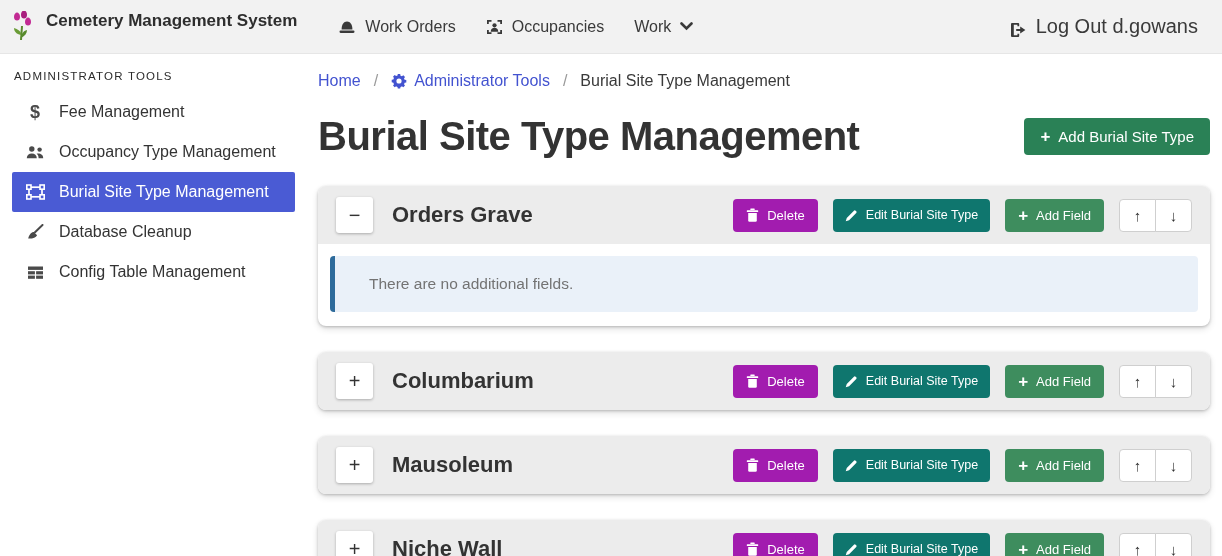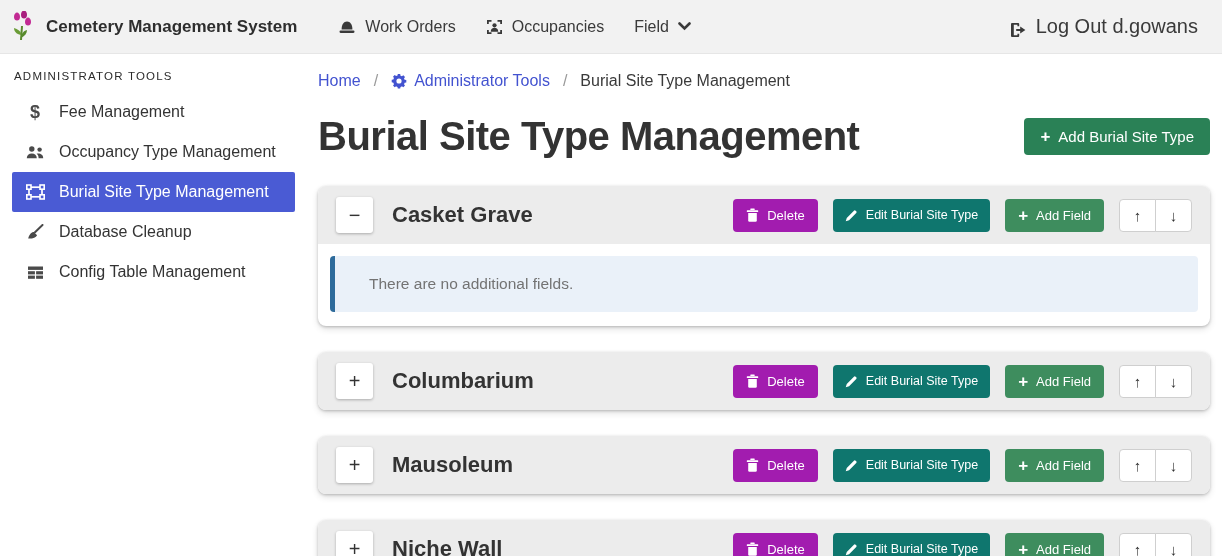--- a/index.html
+++ b/index.html
@@ -2,21 +2,21 @@
 <html><head>
 <meta charset="utf-8">
 <style>
   * { box-sizing: border-box; margin: 0; padding: 0; }
   html,body { width:1222px; height:556px; overflow:hidden; background:#fff;
     font-family:"Liberation Sans", sans-serif; color:#333; }
 
   
   .navbar { height:54px; background:#f2f2f2; border-bottom:1px solid #e6e6e6;
     display:flex; align-items:center; padding:0 24px 0 10px; }
-  .brand { display:flex; align-items:center; gap:10px; margin-right:26px; cursor:pointer; }
+  .brand { display:flex; gap:10px; margin-right:26px; cursor:pointer; }
   .brand-title { font-size:17px; font-weight:700; color:#2e2e2e; }
   .nav-link { display:flex; align-items:center; gap:9px; font-size:16px; color:#3a3a3a;
     margin:0 15px; cursor:pointer; }
   .nav-right { margin-left:auto; display:flex; align-items:flex-end; gap:9px;
     font-size:20px; color:#3a3a3a; cursor:pointer; }
   .navicon { display:inline-flex; align-items:center; }
 
   
   .app { display:flex; height:502px; }
   .sidebar { width:300px; flex:0 0 300px; padding-top:4px; }
@@ -108,21 +108,21 @@
       <svg width="17" height="16" viewBox="0 0 17 16" fill="#3a3a3a">
         <path d="M1 1h4.5v1.8H2.8V5H1zM11.5 1H16v4h-1.8V2.8h-2.7zM1 11h1.8v2.2h2.7V15H1zM14.2 11H16v4h-4.5v-1.8h2.7z"></path>
         <circle cx="8.5" cy="6.3" r="2.1"></circle>
         <path d="M4.8 12.2c0-2.2 1.6-3.4 3.7-3.4s3.7 1.2 3.7 3.4v.6H4.8z"></path>
       </svg>
     </span>
     <span>Occupancies</span>
   </div>
 
   <div class="nav-link">
-    <span>Field</span>
+    <span>Work</span>
     <span class="navicon">
       <svg width="13" height="9" viewBox="0 0 13 9">
         <path d="M1.5 1.5 L6.5 6.5 L11.5 1.5" stroke="#3a3a3a" stroke-width="2.6" fill="none" stroke-linecap="round"></path>
       </svg>
     </span>
   </div>
 
   <div class="nav-right">
     <span class="navicon">
       <svg width="18" height="16" viewBox="0 0 18 16" fill="#3a3a3a">
@@ -214,21 +214,21 @@
       <h1>Burial Site Type Management</h1>
       <button class="btn btn-add-type">
         <span class="plus">+</span>
         <span>Add Burial Site Type</span>
       </button>
     </div>
 
     <div class="card expanded">
       <div class="card-header">
         <button class="toggle-btn">−</button>
-        <span class="panel-title">Casket Grave</span>
+        <span class="panel-title">Orders Grave</span>
         <div class="header-actions">
           <button class="btn btn-delete">
             <span class="navicon">
               <svg width="13" height="14" viewBox="0 0 13 14" fill="#fff">
                 <rect x="4.3" y="0.4" width="4.4" height="1.6" rx="0.5"></rect>
                 <rect x="0.8" y="2.2" width="11.4" height="1.9" rx="0.5"></rect>
                 <path d="M2.2 5 h8.6 v7.6 a1.2 1.2 0 0 1 -1.2 1.2 H3.4 a1.2 1.2 0 0 1 -1.2 -1.2 z"></path>
               </svg>
             </span>
             <span>Delete</span>

